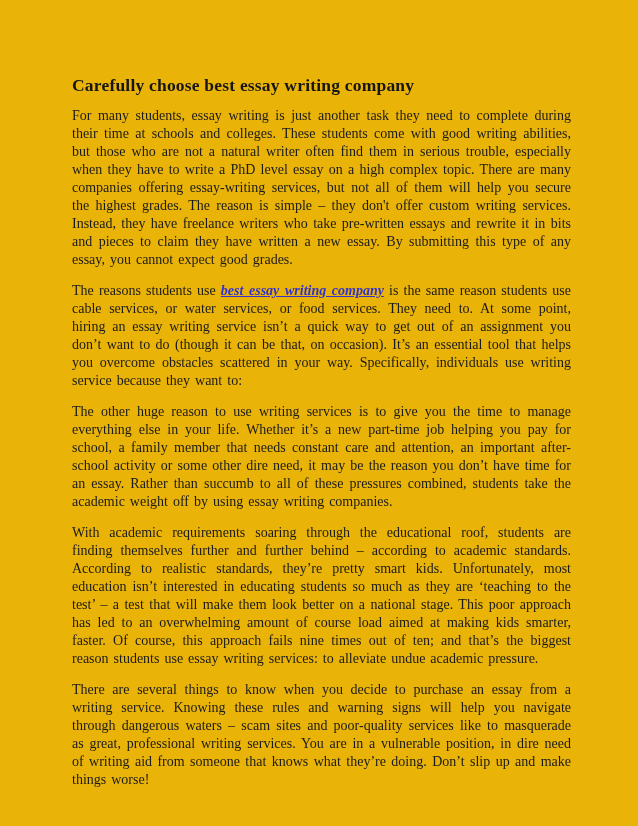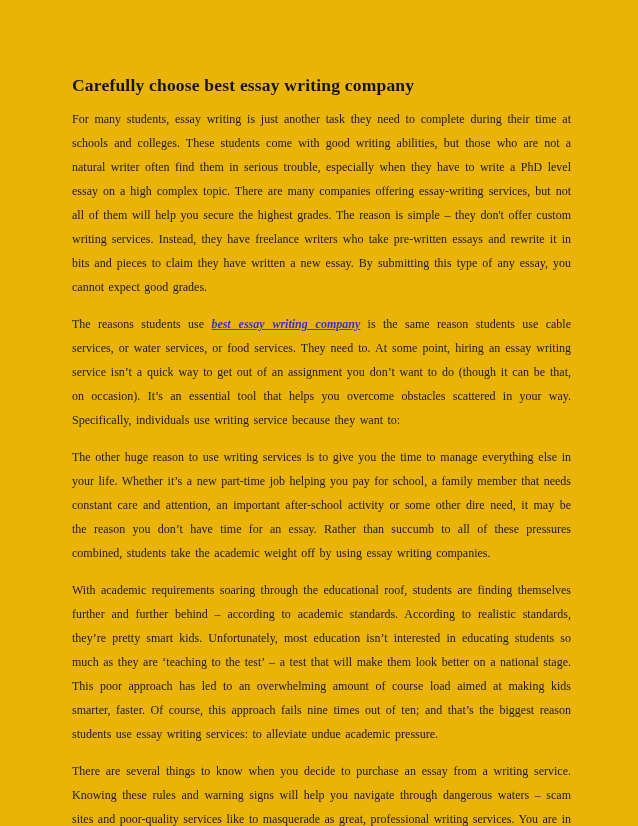--- a/index.html
+++ b/index.html
@@ -22,22 +22,22 @@
     width: 499px;
   }
   .title {
     font-size: 17.5px;
     font-weight: bold;
     letter-spacing: 0.2px;
     color: #161616;
     margin-bottom: 11px;
   }
   .para {
-    font-size: 12px;
-    line-height: 24px;
+    font-size: 14px;
+    line-height: 18px;
     text-align: justify;
     margin-bottom: 13px;
     word-spacing: 1.5px;
   }
   .para:last-child { margin-bottom: 16px; }
   a.essay-link {
     color: #3333cc;
     font-weight: bold;
     font-style: italic;
     text-decoration: underline;

